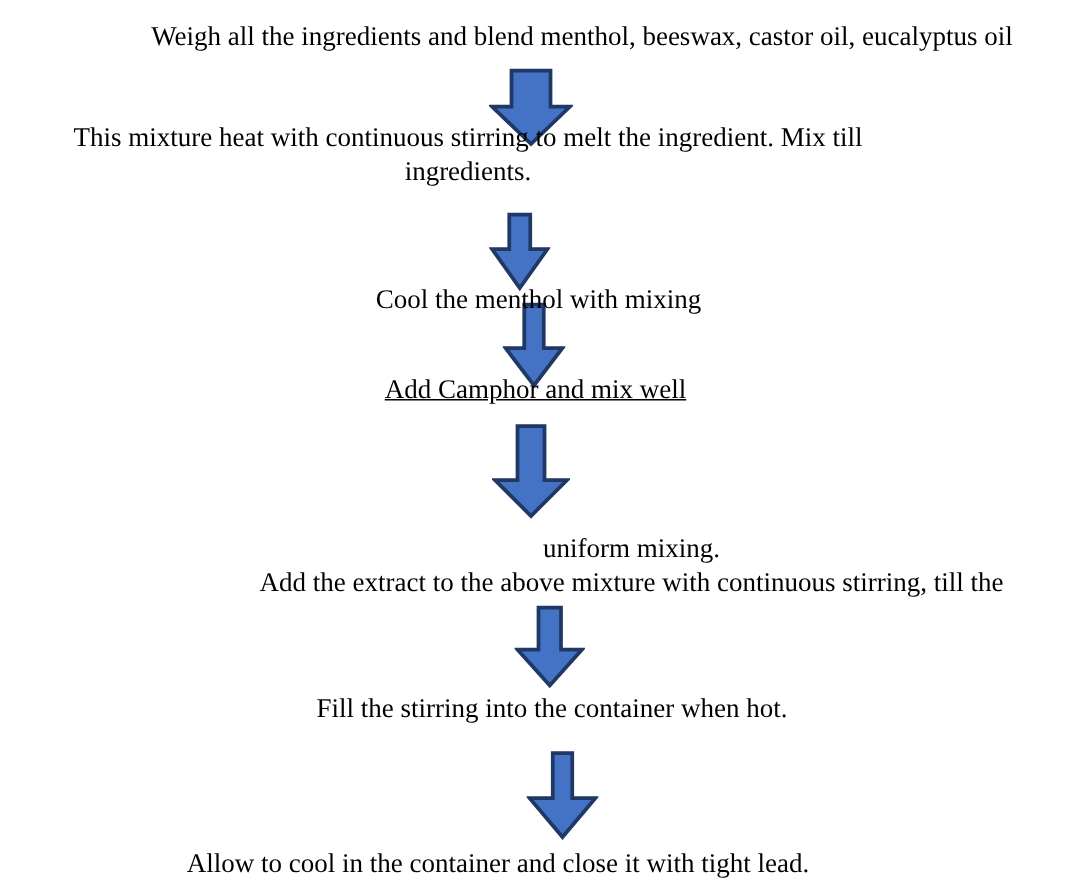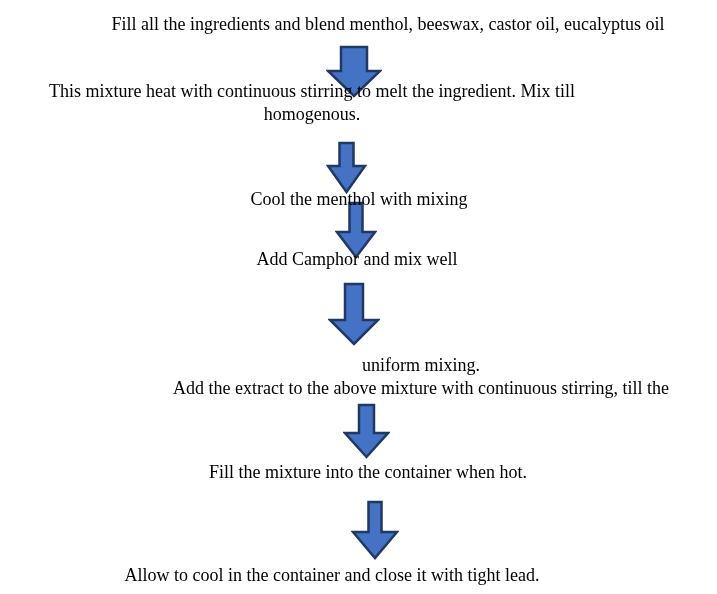--- a/index.html
+++ b/index.html
@@ -32,47 +32,47 @@
   .arrow polygon {
     fill: var(--arrow-fill, #4472C4);
     stroke: var(--arrow-border, #203864);
     stroke-width: 2.5;
     stroke-linejoin: miter;
   }
   
   .t1 { left: 388px; top: 13px;  }
   .t2 { left: 312px; top: 80px;  }
   .t3 { left: 359px; top: 188px; }
-  .t4 { left: 357px; top: 248px; }
+  .t4 { left: 357px; top: 248px; text-decoration: underline; }
   .t5 { left: 421px; top: 354px; }
   .t6 { left: 368px; top: 461px; }
   .t7 { left: 332px; top: 564px; }
   .a1 { left: 326px; top: 45px;  }
   .a2 { left: 326px; top: 141px; }
   .a3 { left: 335px; top: 201px; }
   .a4 { left: 328px; top: 282px; }
   .a5 { left: 343px; top: 403px; }
   .a6 { left: 351px; top: 500px; }
 </style>
 </head>
 <body style="background: rgb(255, 255, 255);">
 
 <div class="canvas">
 
   <div class="step-text t1">
-    <div>Fill all the ingredients and blend menthol, beeswax, castor oil, eucalyptus oil</div>
+    <div>Weigh all the ingredients and blend menthol, beeswax, castor oil, eucalyptus oil</div>
   </div>
 
   <svg class="arrow a1" width="56" height="53" viewBox="-2 -2 56 53" xmlns="http://www.w3.org/2000/svg">
     <polygon points="13,0 39,0 39,24 52,24 26,49 0,24 13,24"></polygon>
   </svg>
 
   <div class="step-text t2">
     <div>This mixture heat with continuous stirring to melt the ingredient. Mix till</div>
-    <div>homogenous.</div>
+    <div>ingredients.</div>
   </div>
 
   <svg class="arrow a2" width="41" height="53" viewBox="-2 -2 41 53" xmlns="http://www.w3.org/2000/svg">
     <polygon points="11.5,0 25.5,0 25.5,23 37,23 18.5,49 0,23 11.5,23"></polygon>
   </svg>
 
   <div class="step-text t3">
     <div>Cool the menthol with mixing</div>
   </div>
 
@@ -91,21 +91,21 @@
   <div class="step-text t5">
     <div>uniform mixing.</div>
     <div>Add the extract to the above mixture with continuous stirring, till the</div>
   </div>
 
   <svg class="arrow a5" width="47" height="56" viewBox="-2 -2 47 56" xmlns="http://www.w3.org/2000/svg">
     <polygon points="14,0 29,0 29,28 43,28 21.5,52 0,28 14,28"></polygon>
   </svg>
 
   <div class="step-text t6">
-    <div>Fill the mixture into the container when hot.</div>
+    <div>Fill the stirring into the container when hot.</div>
   </div>
 
   <svg class="arrow a6" width="48" height="60" viewBox="-2 -2 48 60" xmlns="http://www.w3.org/2000/svg">
     <polygon points="15.5,0 28.5,0 28.5,30 44,30 22,56 0,30 15.5,30"></polygon>
   </svg>
 
   <div class="step-text t7">
     <div>Allow to cool in the container and close it with tight lead.</div>
   </div>
 

